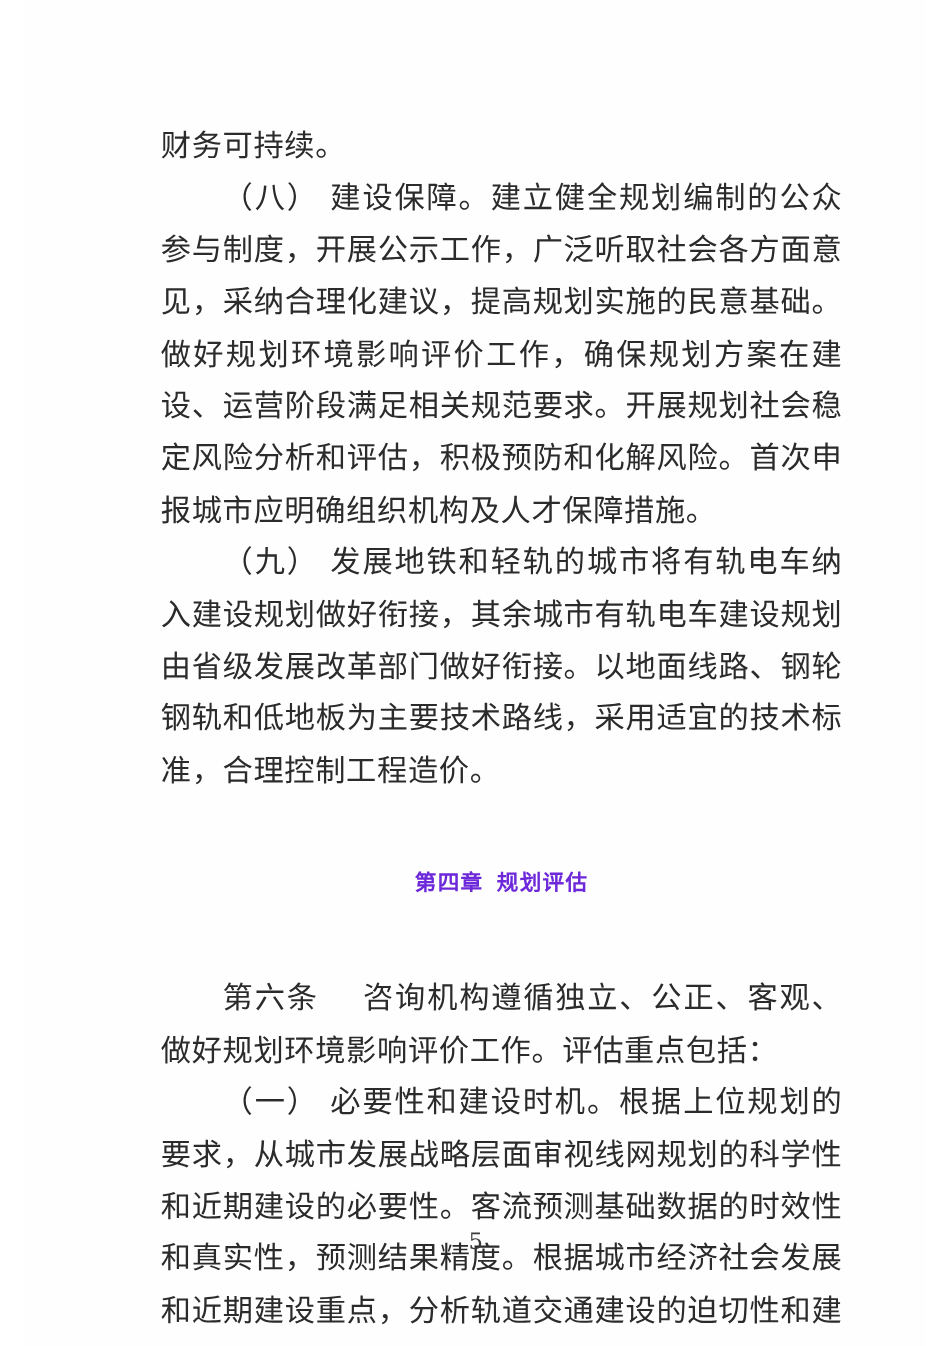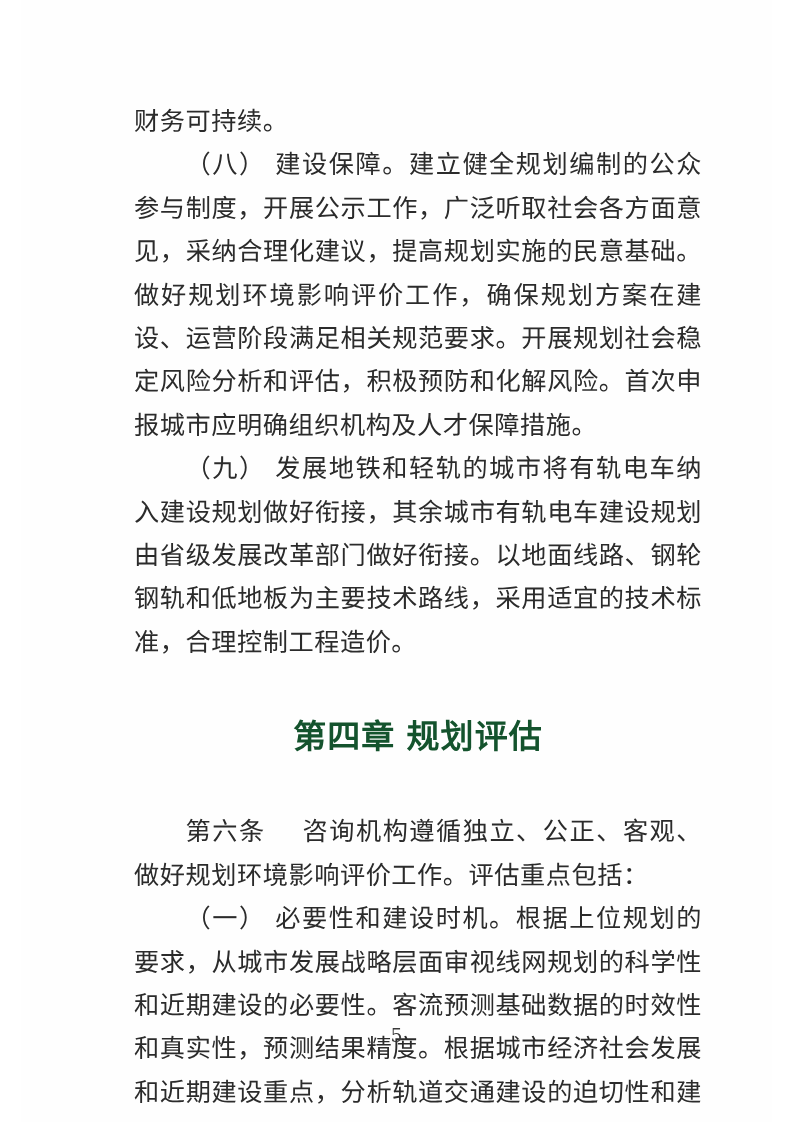--- a/index.html
+++ b/index.html
@@ -55,24 +55,24 @@
   .art-gap {
     display: inline-block;
     width: 36px;
   }
 
   
   .chapter-heading {
     margin: 0;
     font-family: "DejaVu Sans", "Liberation Sans", sans-serif;
     font-weight: bold;
-    font-size: 33px;
+    font-size: 18px;
     line-height: 34px;
     letter-spacing: 1.1px;
-    color: #14532d;
+    color: #6d28d9;
     text-align: center;
     text-indent: 0;
   }
 
   .heading-gap {
     display: inline-block;
     width: 11px;
   }
 
   

